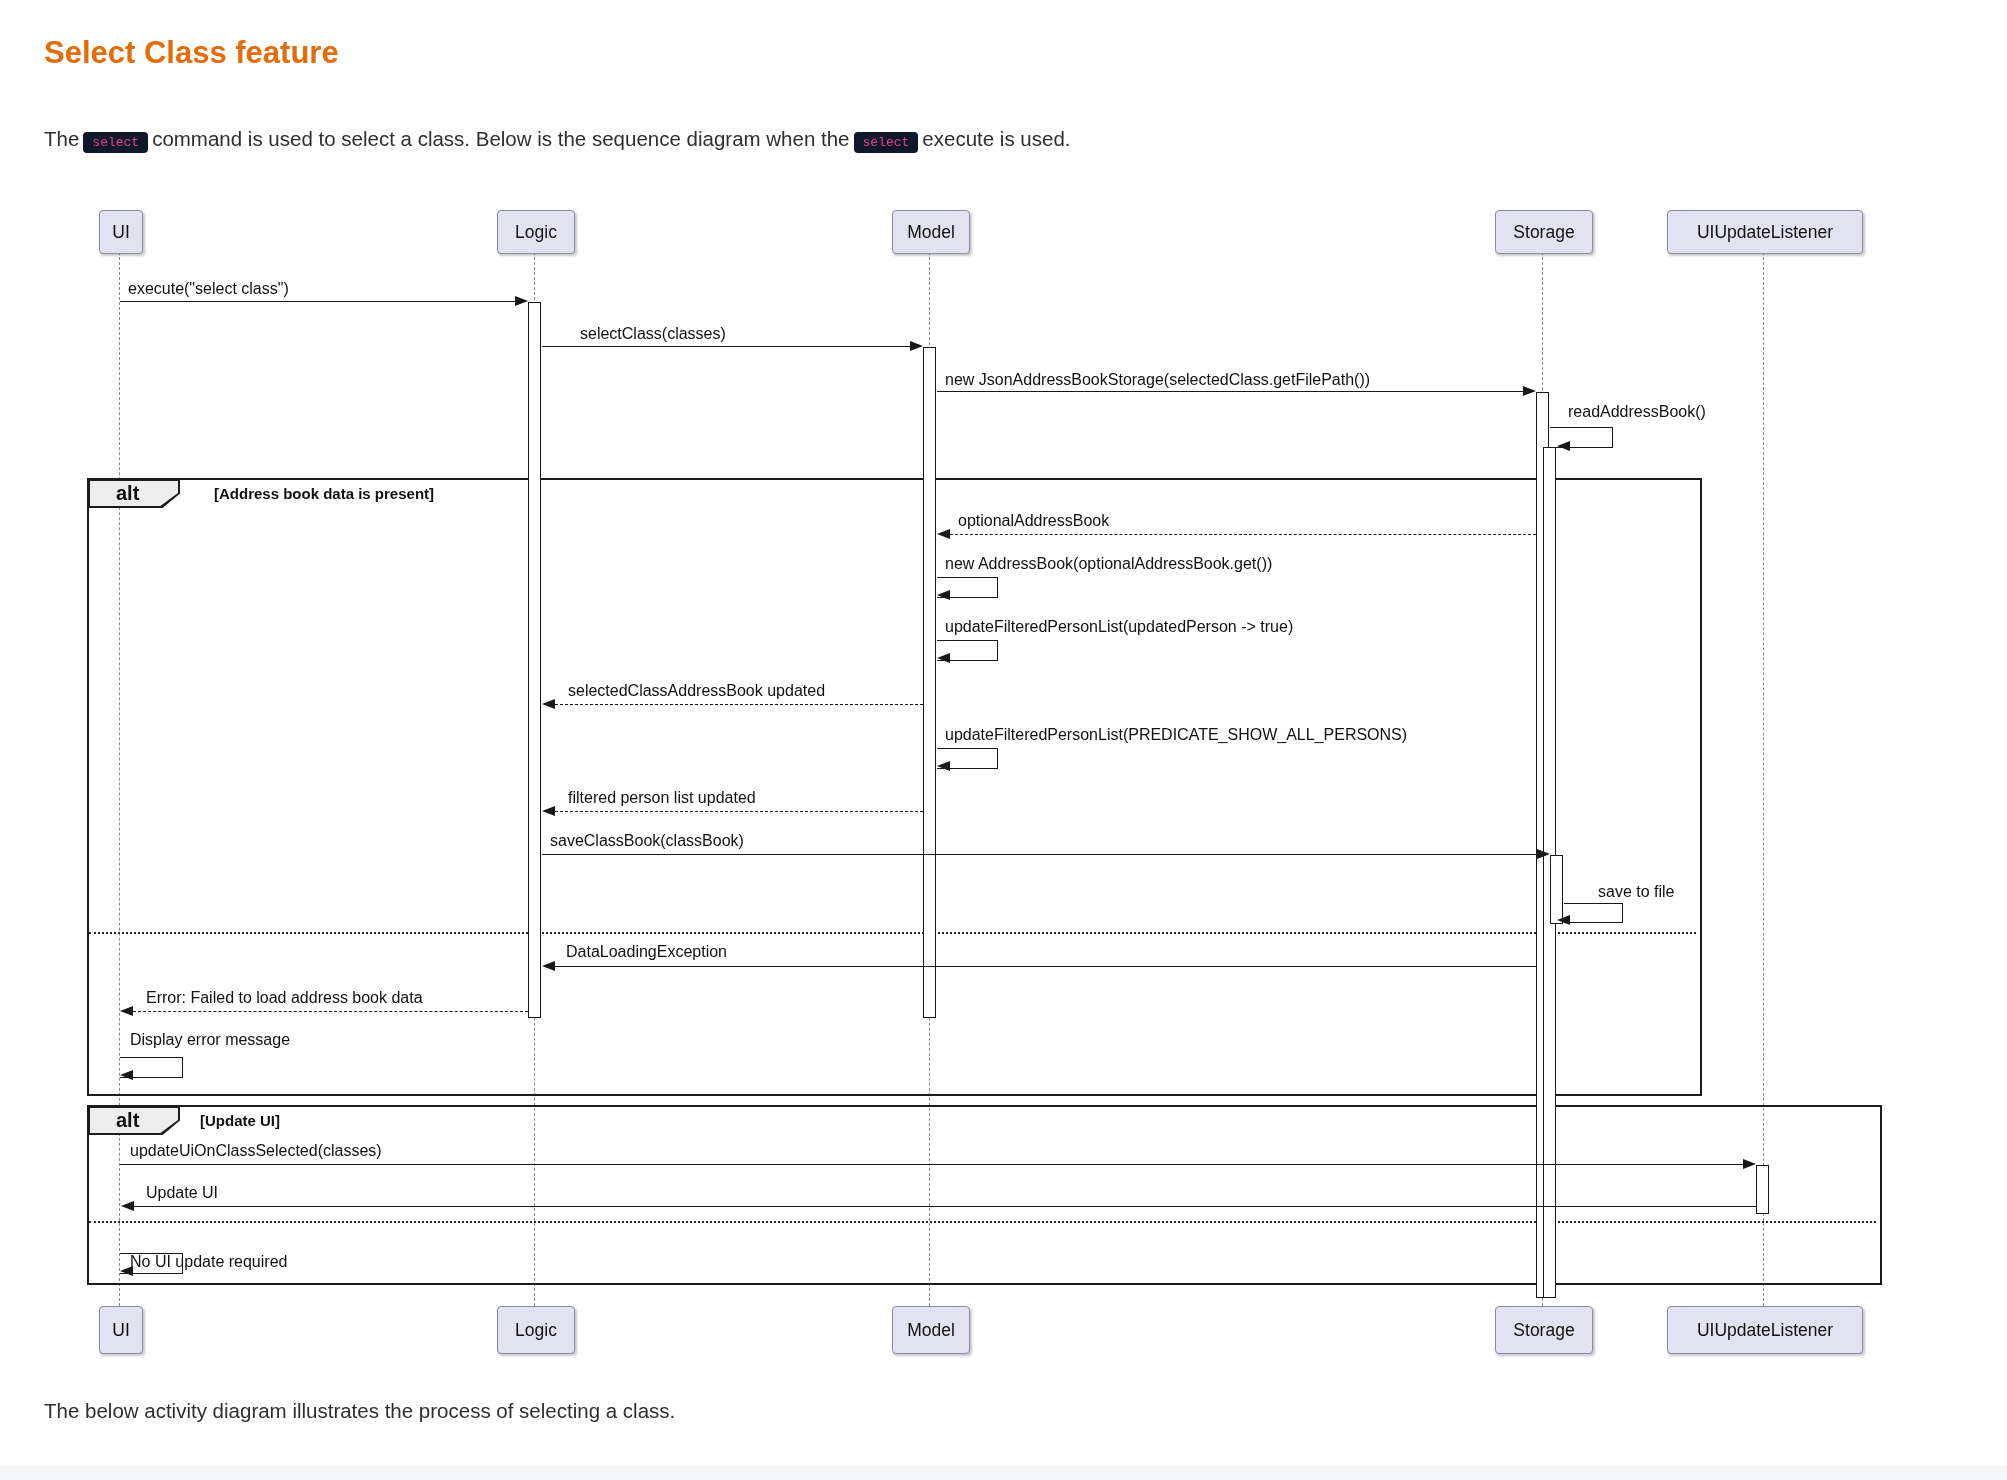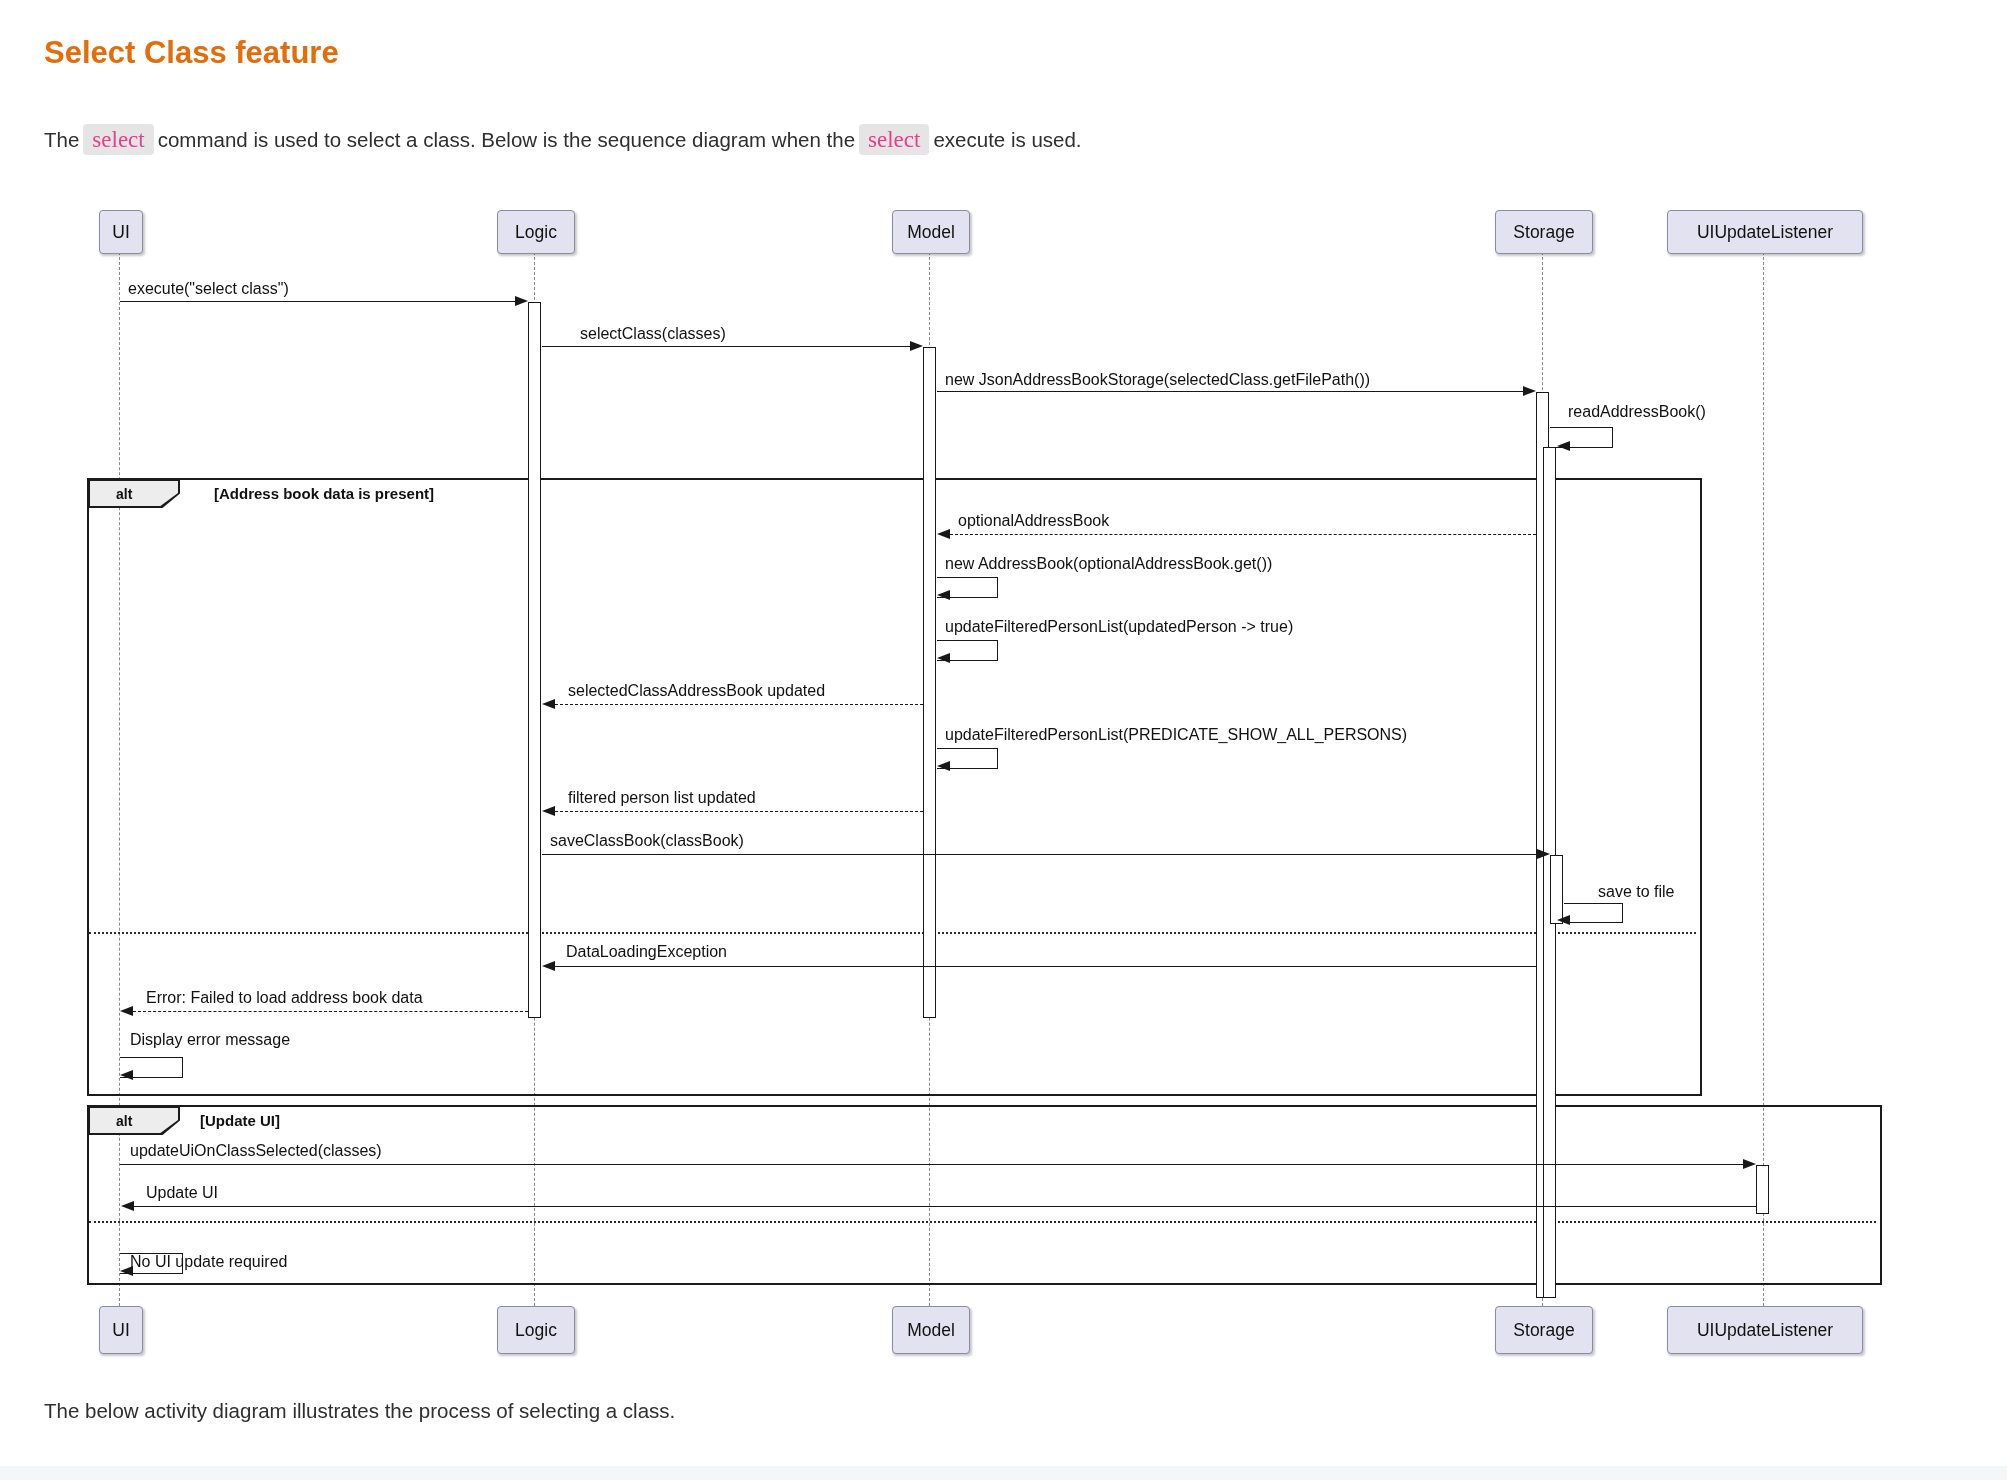--- a/index.html
+++ b/index.html
@@ -2,36 +2,36 @@
 <html><head>
 <meta charset="utf-8">
 <style>
   html,body{margin:0;padding:0;}
   body{width:2007px;height:1480px;background:#ffffff;position:relative;overflow:hidden;
        font-family:"Liberation Sans","DejaVu Sans",sans-serif;color:#2b2b2b;}
   
   .h1{position:absolute;left:44px;top:14px;font-size:31px;font-weight:700;color:#e46c0a;
       font-family:"Liberation Sans",sans-serif;}
   .para{position:absolute;left:44px;font-size:20.5px;color:#2f2f2f;white-space:nowrap;}
-  .codespan{font-family:Liberation Serif, serif;font-size:23px;color:#e83e8c;
-      background:#e5e5e5;padding:3px 9px;border-radius:4px;margin:0 4px;}
+  .codespan{font-family:Liberation Mono, monospace;font-size:13px;color:#e83e8c;
+      background:#0f172a;padding:3px 9px;border-radius:4px;margin:0 4px;}
   
   .lifeline{position:absolute;width:0;border-left:1.3px dashed #8a8a8a;z-index:1;}
   .pbox{position:absolute;height:42px;background:#E2E2F0;border:1.5px solid #8a8aa3;
         border-radius:4px;box-shadow:1.5px 2px 2.5px rgba(0,0,0,.22);display:flex;
         align-items:center;justify-content:center;font-size:17.5px;color:#111;z-index:6;}
   .pbox.bot{height:46px;}
   .frame{position:absolute;border:2px solid #1b1b1b;z-index:2;}
   .divider{position:absolute;border-top:2px dotted #2a2a2a;z-index:2;}
   .pent-o{position:absolute;width:92px;height:29px;background:#1b1b1b;z-index:3;
           clip-path:polygon(0 0,100% 0,100% 50%,81% 100%,0 100%);}
   .pent-i{position:absolute;left:2px;top:2px;right:2px;bottom:2px;background:#ededed;
           clip-path:polygon(0 0,100% 0,100% 48%,80% 100%,0 100%);
           display:flex;align-items:center;}
-  .pent-i span{font-size:14px;font-weight:700;color:#111;padding-left:26px;}
+  .pent-i span{font-size:20px;font-weight:700;color:#111;padding-left:26px;}
   .cond{position:absolute;font-size:15px;font-weight:700;color:#111;white-space:nowrap;z-index:3;}
   .act{position:absolute;width:11px;background:#ffffff;border:1.5px solid #181818;z-index:3;}
   .line-s{position:absolute;height:0;border-top:1.5px solid #181818;z-index:4;}
   .line-d{position:absolute;height:0;border-top:1.5px dashed #181818;z-index:4;}
   .arr-r{position:absolute;width:0;height:0;border-top:5.5px solid transparent;
          border-bottom:5.5px solid transparent;border-left:13px solid #181818;z-index:5;}
   .arr-l{position:absolute;width:0;height:0;border-top:5.5px solid transparent;
          border-bottom:5.5px solid transparent;border-right:13px solid #181818;z-index:5;}
   .loop{position:absolute;border:1.5px solid #181818;border-left:none;z-index:4;}
   .mlabel{position:absolute;font-size:16px;color:#111;white-space:nowrap;z-index:6;}

